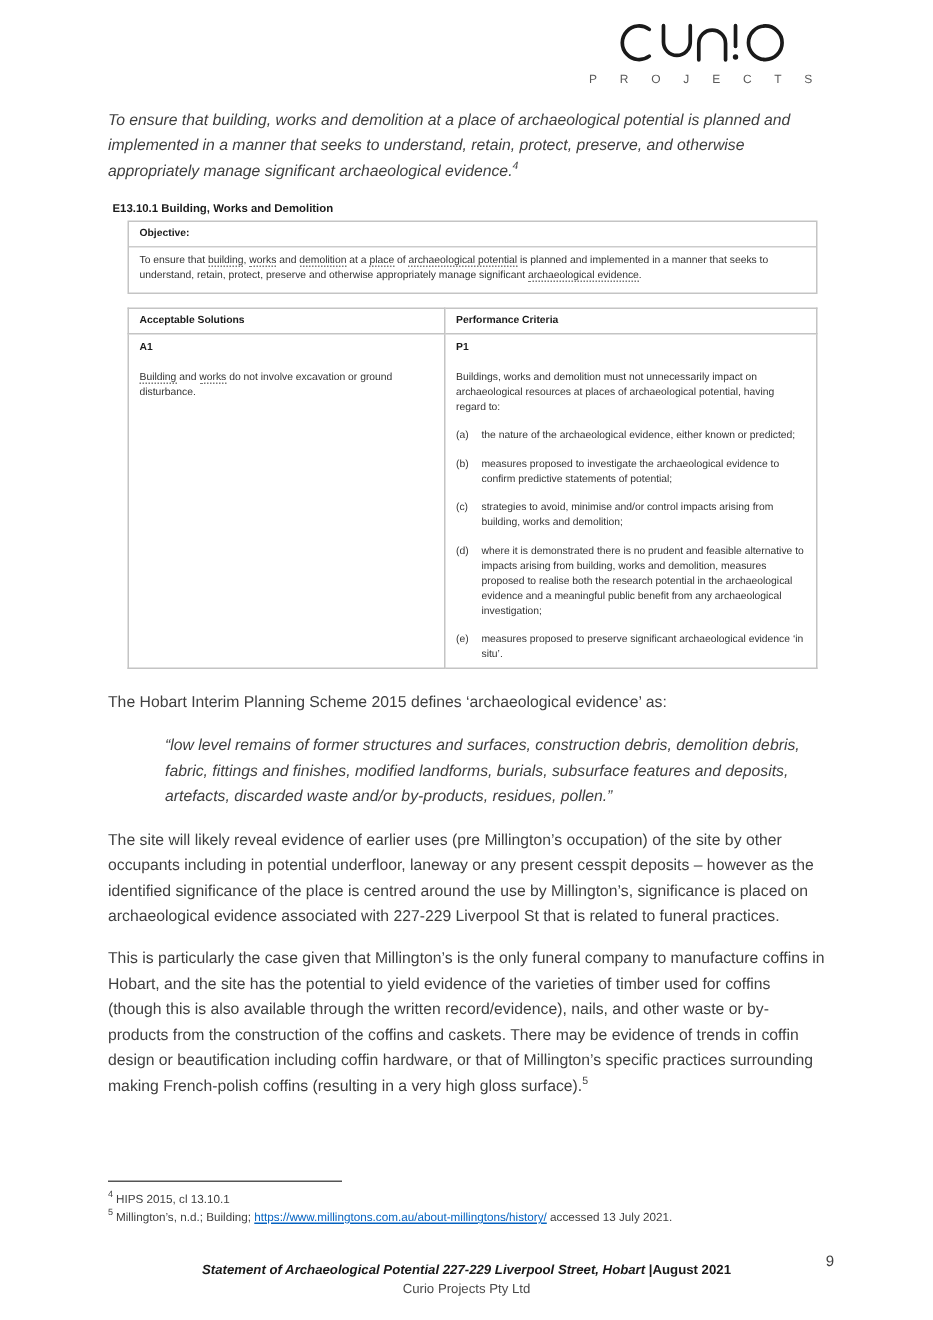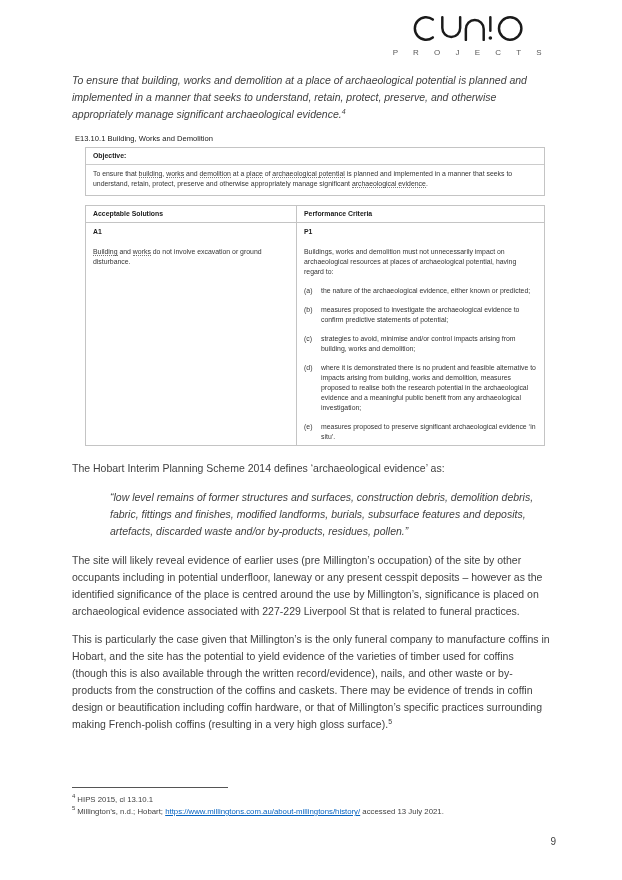--- a/index.html
+++ b/index.html
@@ -23,21 +23,21 @@
   .content{position:absolute;top:72px;left:72px;width:478px;}
   p.body{font-size:10.5px;line-height:17px;margin:0 0 11px 0;}
   p.quote1{font-style:italic;margin:0 0 11px 0;font-size:10.5px;line-height:17px;}
   p.quote2{
     font-style:italic;margin:12px 0 12px 38px;width:424px;
     font-size:10.5px;line-height:17px;
   }
   sup{font-size:7px;line-height:0;}
   
   .scheme{margin:2px 0 14px 3px;}
-  .scheme-title{font-size:7.6px;font-weight:normal;color:#1a1a1a;margin-bottom:4px;}
+  .scheme-title{font-size:7.6px;font-weight:bold;color:#1a1a1a;margin-bottom:4px;}
   .tbl-wrap{margin-left:10px;width:460px;font-size:6.9px;line-height:10px;color:#333;}
   .obj-block{border:1px solid #c4c4c4;background:#fff;}
   .obj-label{font-weight:bold;padding:3px 7px;border-bottom:1px solid #cccccc;color:#1a1a1a;}
   .obj-text{padding:4px 7px 6px 7px;}
   .gap8{height:9px;}
   table.criteria{border-collapse:collapse;width:460px;table-layout:fixed;}
   table.criteria th,table.criteria td{
     border:1px solid #c4c4c4;vertical-align:top;
     padding:3px 7px;text-align:left;
     font-size:6.9px;line-height:10px;
@@ -130,31 +130,35 @@
                       <span class="li-text">measures proposed to preserve significant archaeological evidence ‘in situ’.</span>
                     </div>
                   </div>
             </td>
           </tr>
         </tbody>
           </table>
       </div>
     </div>
 
-    <p class="body">The Hobart Interim Planning Scheme 2014 defines ‘archaeological evidence’ as:</p>
+    <p class="body">The Hobart Interim Planning Scheme 2015 defines ‘archaeological evidence’ as:</p>
 
     <p class="quote2">“low level remains of former structures and surfaces, construction debris, demolition debris, fabric, fittings and finishes, modified landforms, burials, subsurface features and deposits, artefacts, discarded waste and/or by-products, residues, pollen.”</p>
 
     <p class="body">The site will likely reveal evidence of earlier uses (pre Millington’s occupation) of the site by other occupants including in potential underfloor, laneway or any present cesspit deposits – however as the identified significance of the place is centred around the use by Millington’s, significance is placed on archaeological evidence associated with 227-229 Liverpool St that is related to funeral practices.</p>
 
     <p class="body"><span>This is particularly the case given that Millington’s is the only funeral company to manufacture coffins in Hobart, and the site has the potential to yield evidence of the varieties of timber used for coffins (though this is also available through the written record/evidence), nails, and other waste or by-products from the construction of the coffins and caskets. There may be evidence of trends in coffin design or beautification including coffin hardware, or that of Millington’s specific practices surrounding making French-polish coffins (resulting in a very high gloss surface).</span><sup>5</sup></p>
 
   </div>
 
   <div class="footnotes">
     <div class="fn-rule"></div>
     <div class="fn-line"><sup>4</sup><span>HIPS 2015, cl 13.10.1</span></div>
-    <div class="fn-line"><sup>5</sup><span>Millington’s, n.d.; Hobart; </span><a class="fn-link" href="#">https://www.millingtons.com.au/about-millingtons/history/</a><span> accessed 13 July 2021.</span></div>
+    <div class="fn-line"><sup>5</sup><span>Millington’s, n.d.; Building; </span><a class="fn-link" href="#">https://www.millingtons.com.au/about-millingtons/history/</a><span> accessed 13 July 2021.</span></div>
   </div>
 
+  <div class="footer">
+    <div class="footer-l1"><span class="it">Statement of Archaeological Potential 227-229 Liverpool Street, Hobart </span><span>|August 2021</span></div>
+    <div class="footer-l2">Curio Projects Pty Ltd</div>
+  </div>
   <div class="page-number">9</div>
 
 </div>
 
 </body></html>

